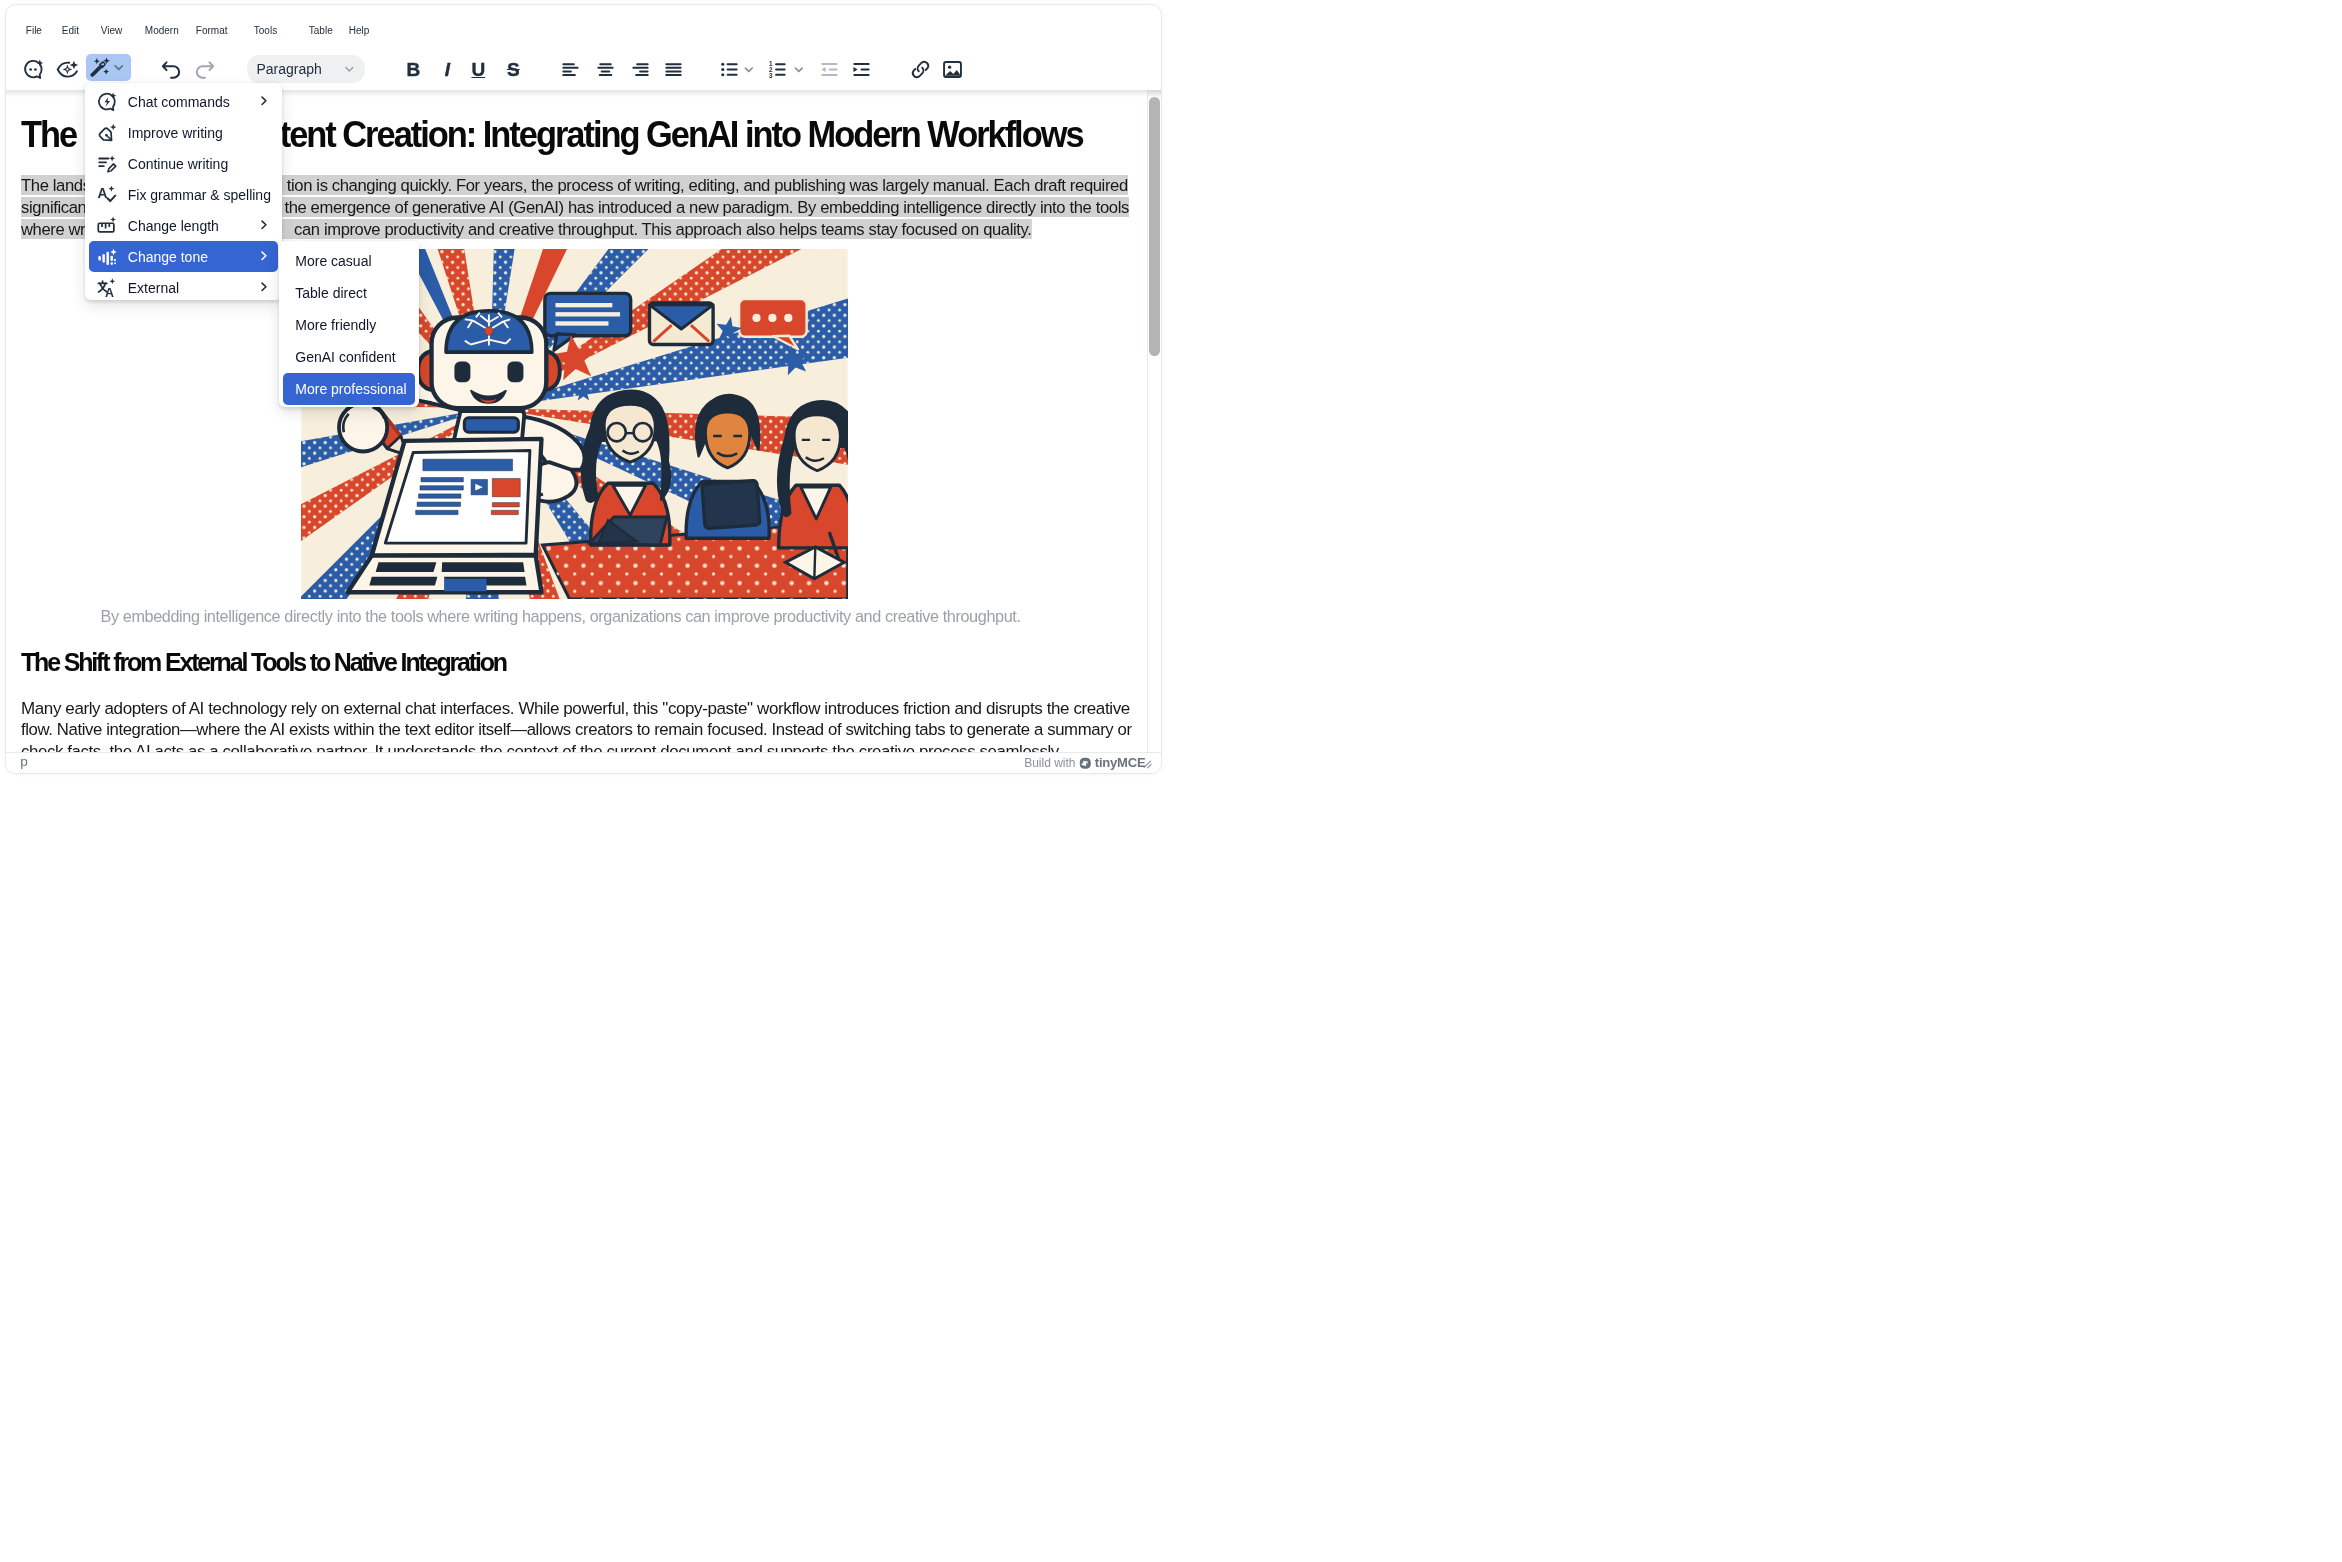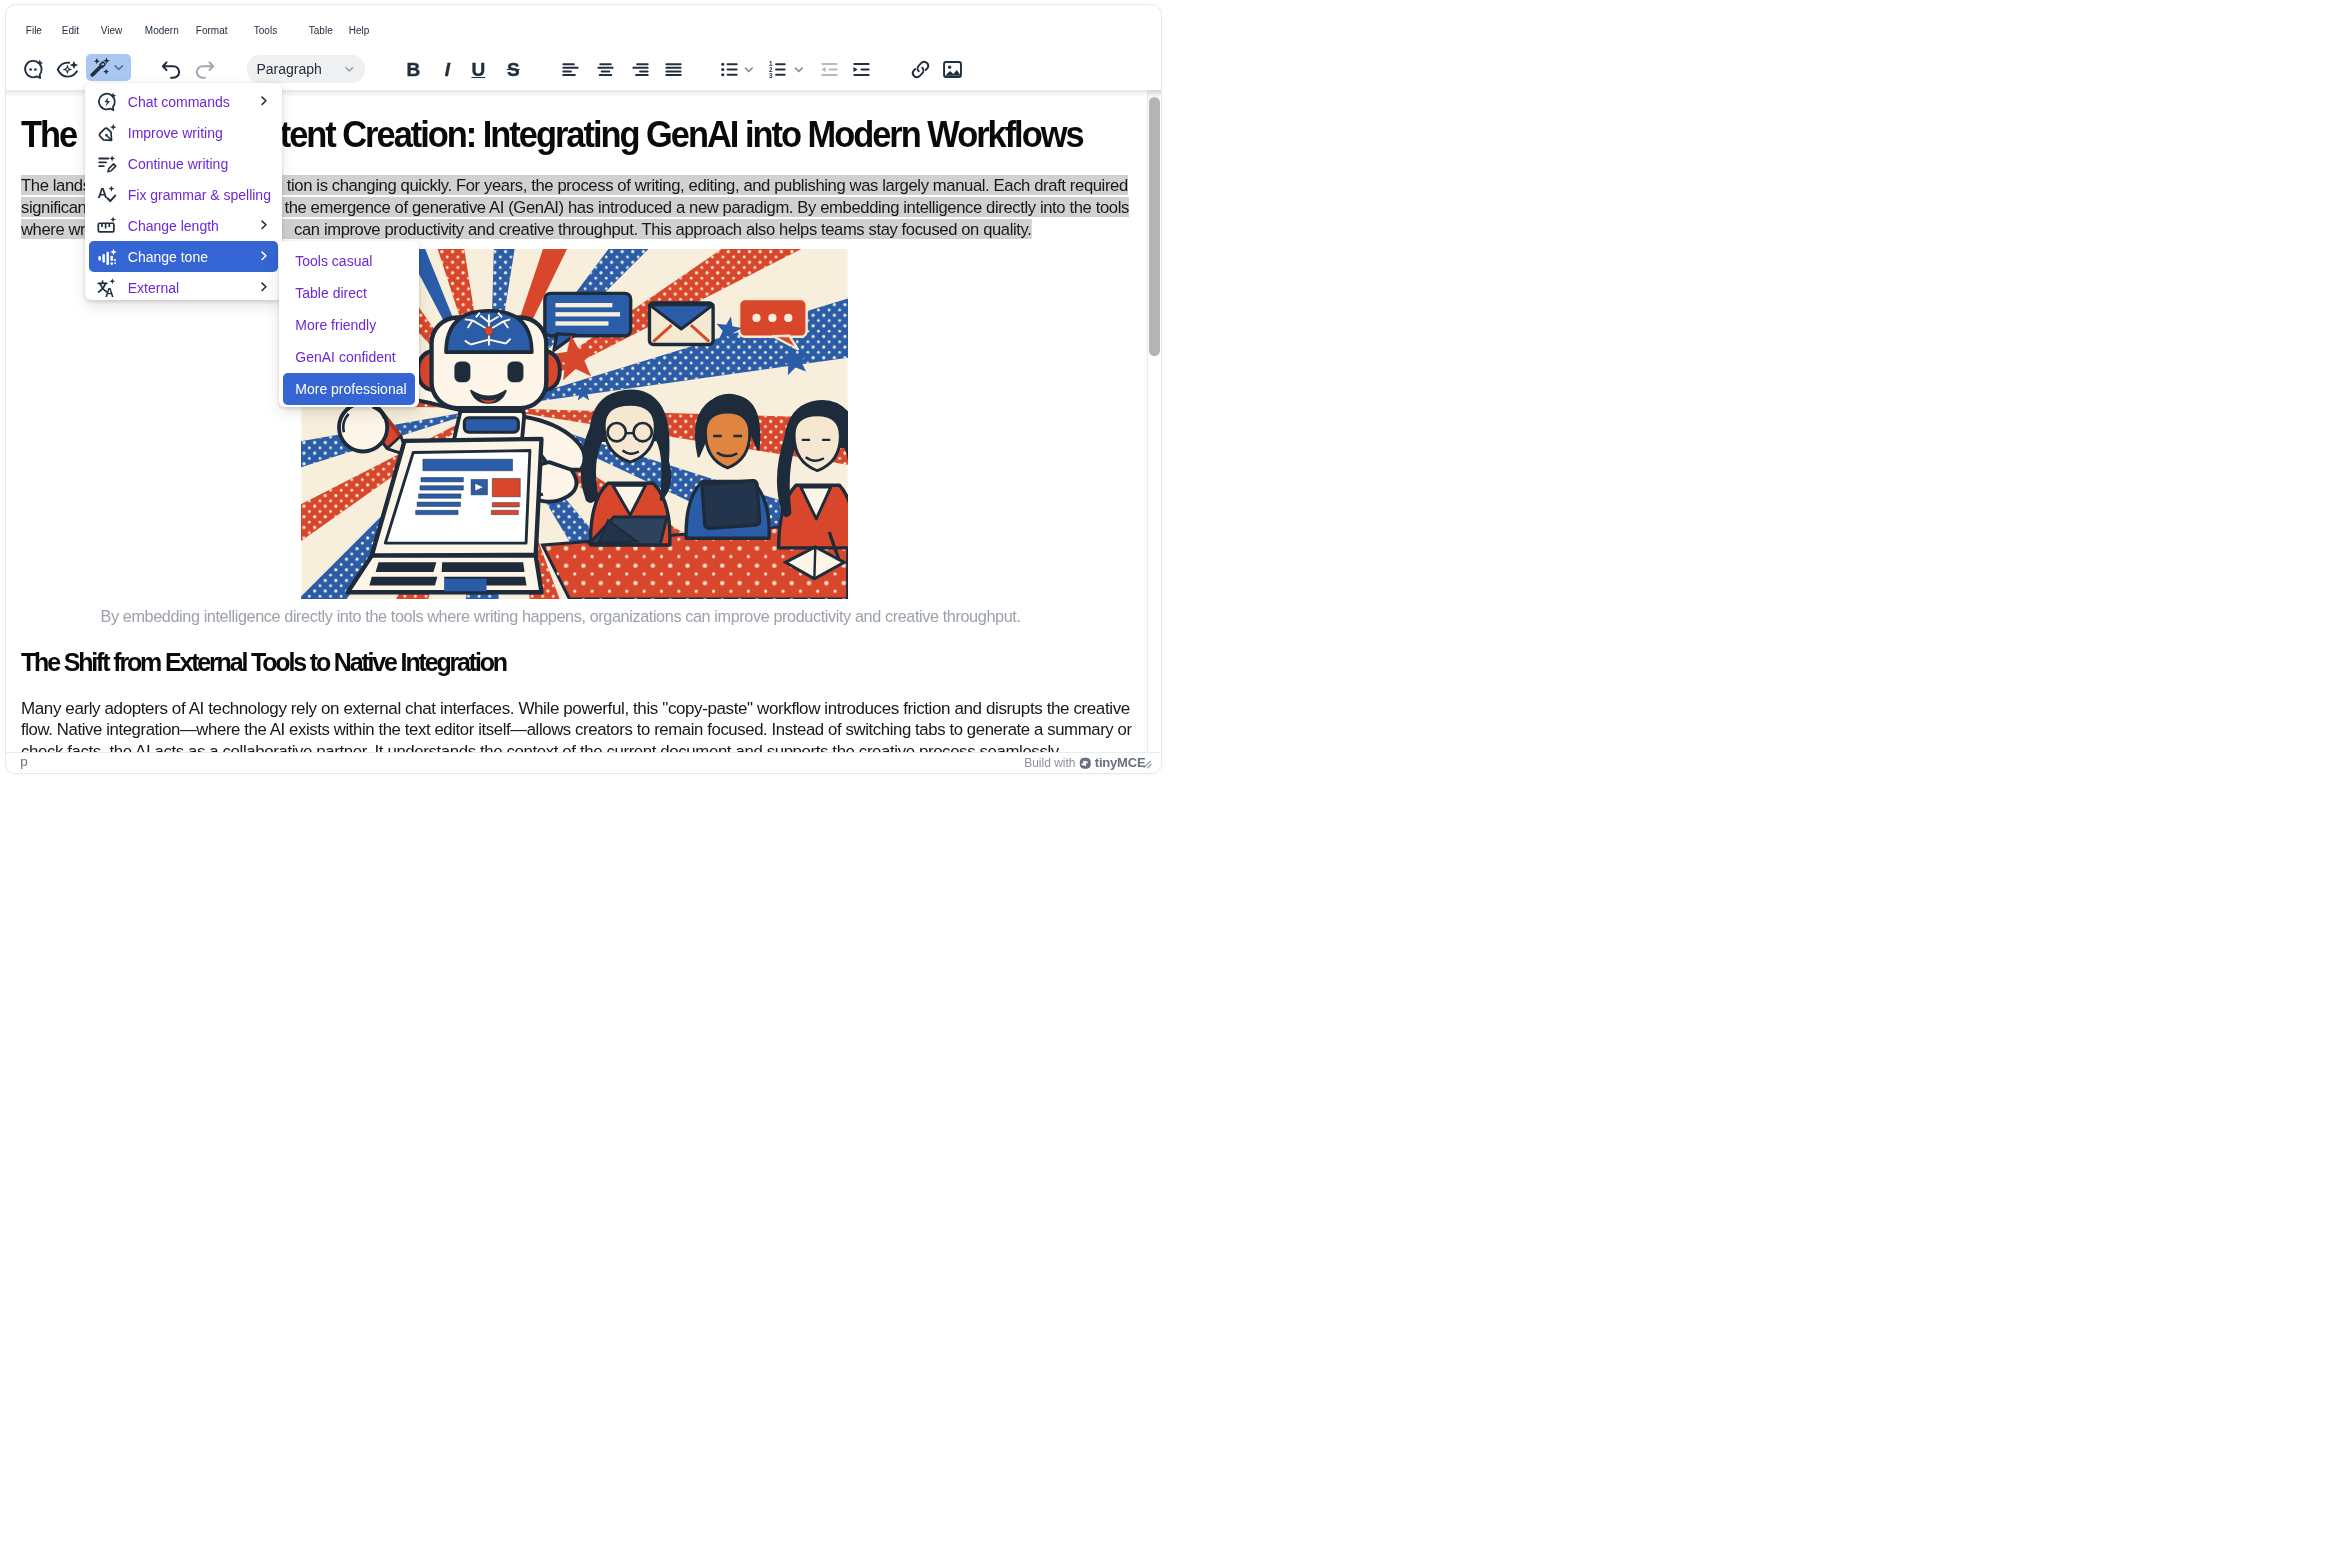--- a/index.html
+++ b/index.html
@@ -48,21 +48,21 @@
 .statusbar .c { position:absolute; left:0; right:0; text-align:center; top:1.9px; }
 .statusbar .r { position:absolute; right:15.4px; top:2.4px; font-size:12px; color:#8a919b; }
 .statusbar .r b { font-size:13px; color:#68727e; letter-spacing:-0.2px; }
 .statusbar .rs { position:absolute; right:7.7px; top:4.8px; }
 
 .menu { position:absolute; background:#fff; border-radius:5.8px;
   box-shadow:0 1.9px 3.9px rgba(0,0,0,.13), 0 5.8px 15.4px rgba(0,0,0,.10); z-index:50; padding:3.9px 0; }
 .menu.main { left:85px; top:83px; width:197px; height:217px; padding:3px 0 0 0; overflow:hidden; }
 .menu.sub { left:279px; top:241px; width:140px; height:166px; }
 .mi { position:relative; height:31px; margin:0 4.3px; display:flex; align-items:center;
-  border-radius:4.8px; color:#6d28d9; font-size:14px; }
+  border-radius:4.8px; color:#0f172a; font-size:14px; }
 .mi .ic { width:22px; height:22px; margin-left:6.8px; margin-right:9.7px; flex:none; display:flex; align-items:center; }
 .mi .lbl { white-space:nowrap; }
 .mi .arr { margin-left:auto; margin-right:7.7px; }
 .mi.hl { background:#3565d2; color:#fff; }
 .menu.sub .mi { height:32px; padding-left:12px; }
 
 .arrsvg { width:11.6px; height:11.6px; }
 
 .sp { display:inline-block; height:1px; }
 
@@ -528,21 +528,21 @@
         </svg>
       </span>
       <span class="lbl">External</span>
       <span class="arr"><svg class="arrsvg" viewBox="0 0 12 12">
           <path d="M4.2 2.2 L8.2 6 L4.2 9.8" fill="none" stroke="#1e2a3a" stroke-width="1.6" stroke-linecap="round" stroke-linejoin="round"></path>
         </svg></span>
     </div>
 </div>
 <div class="menu sub">
   <div class="mi">
-      <span class="lbl">Tools casual</span>
+      <span class="lbl">More casual</span>
     </div>
   <div class="mi">
       <span class="lbl">Table direct</span>
     </div>
   <div class="mi">
       <span class="lbl">More friendly</span>
     </div>
   <div class="mi">
       <span class="lbl">GenAI confident</span>
     </div>

